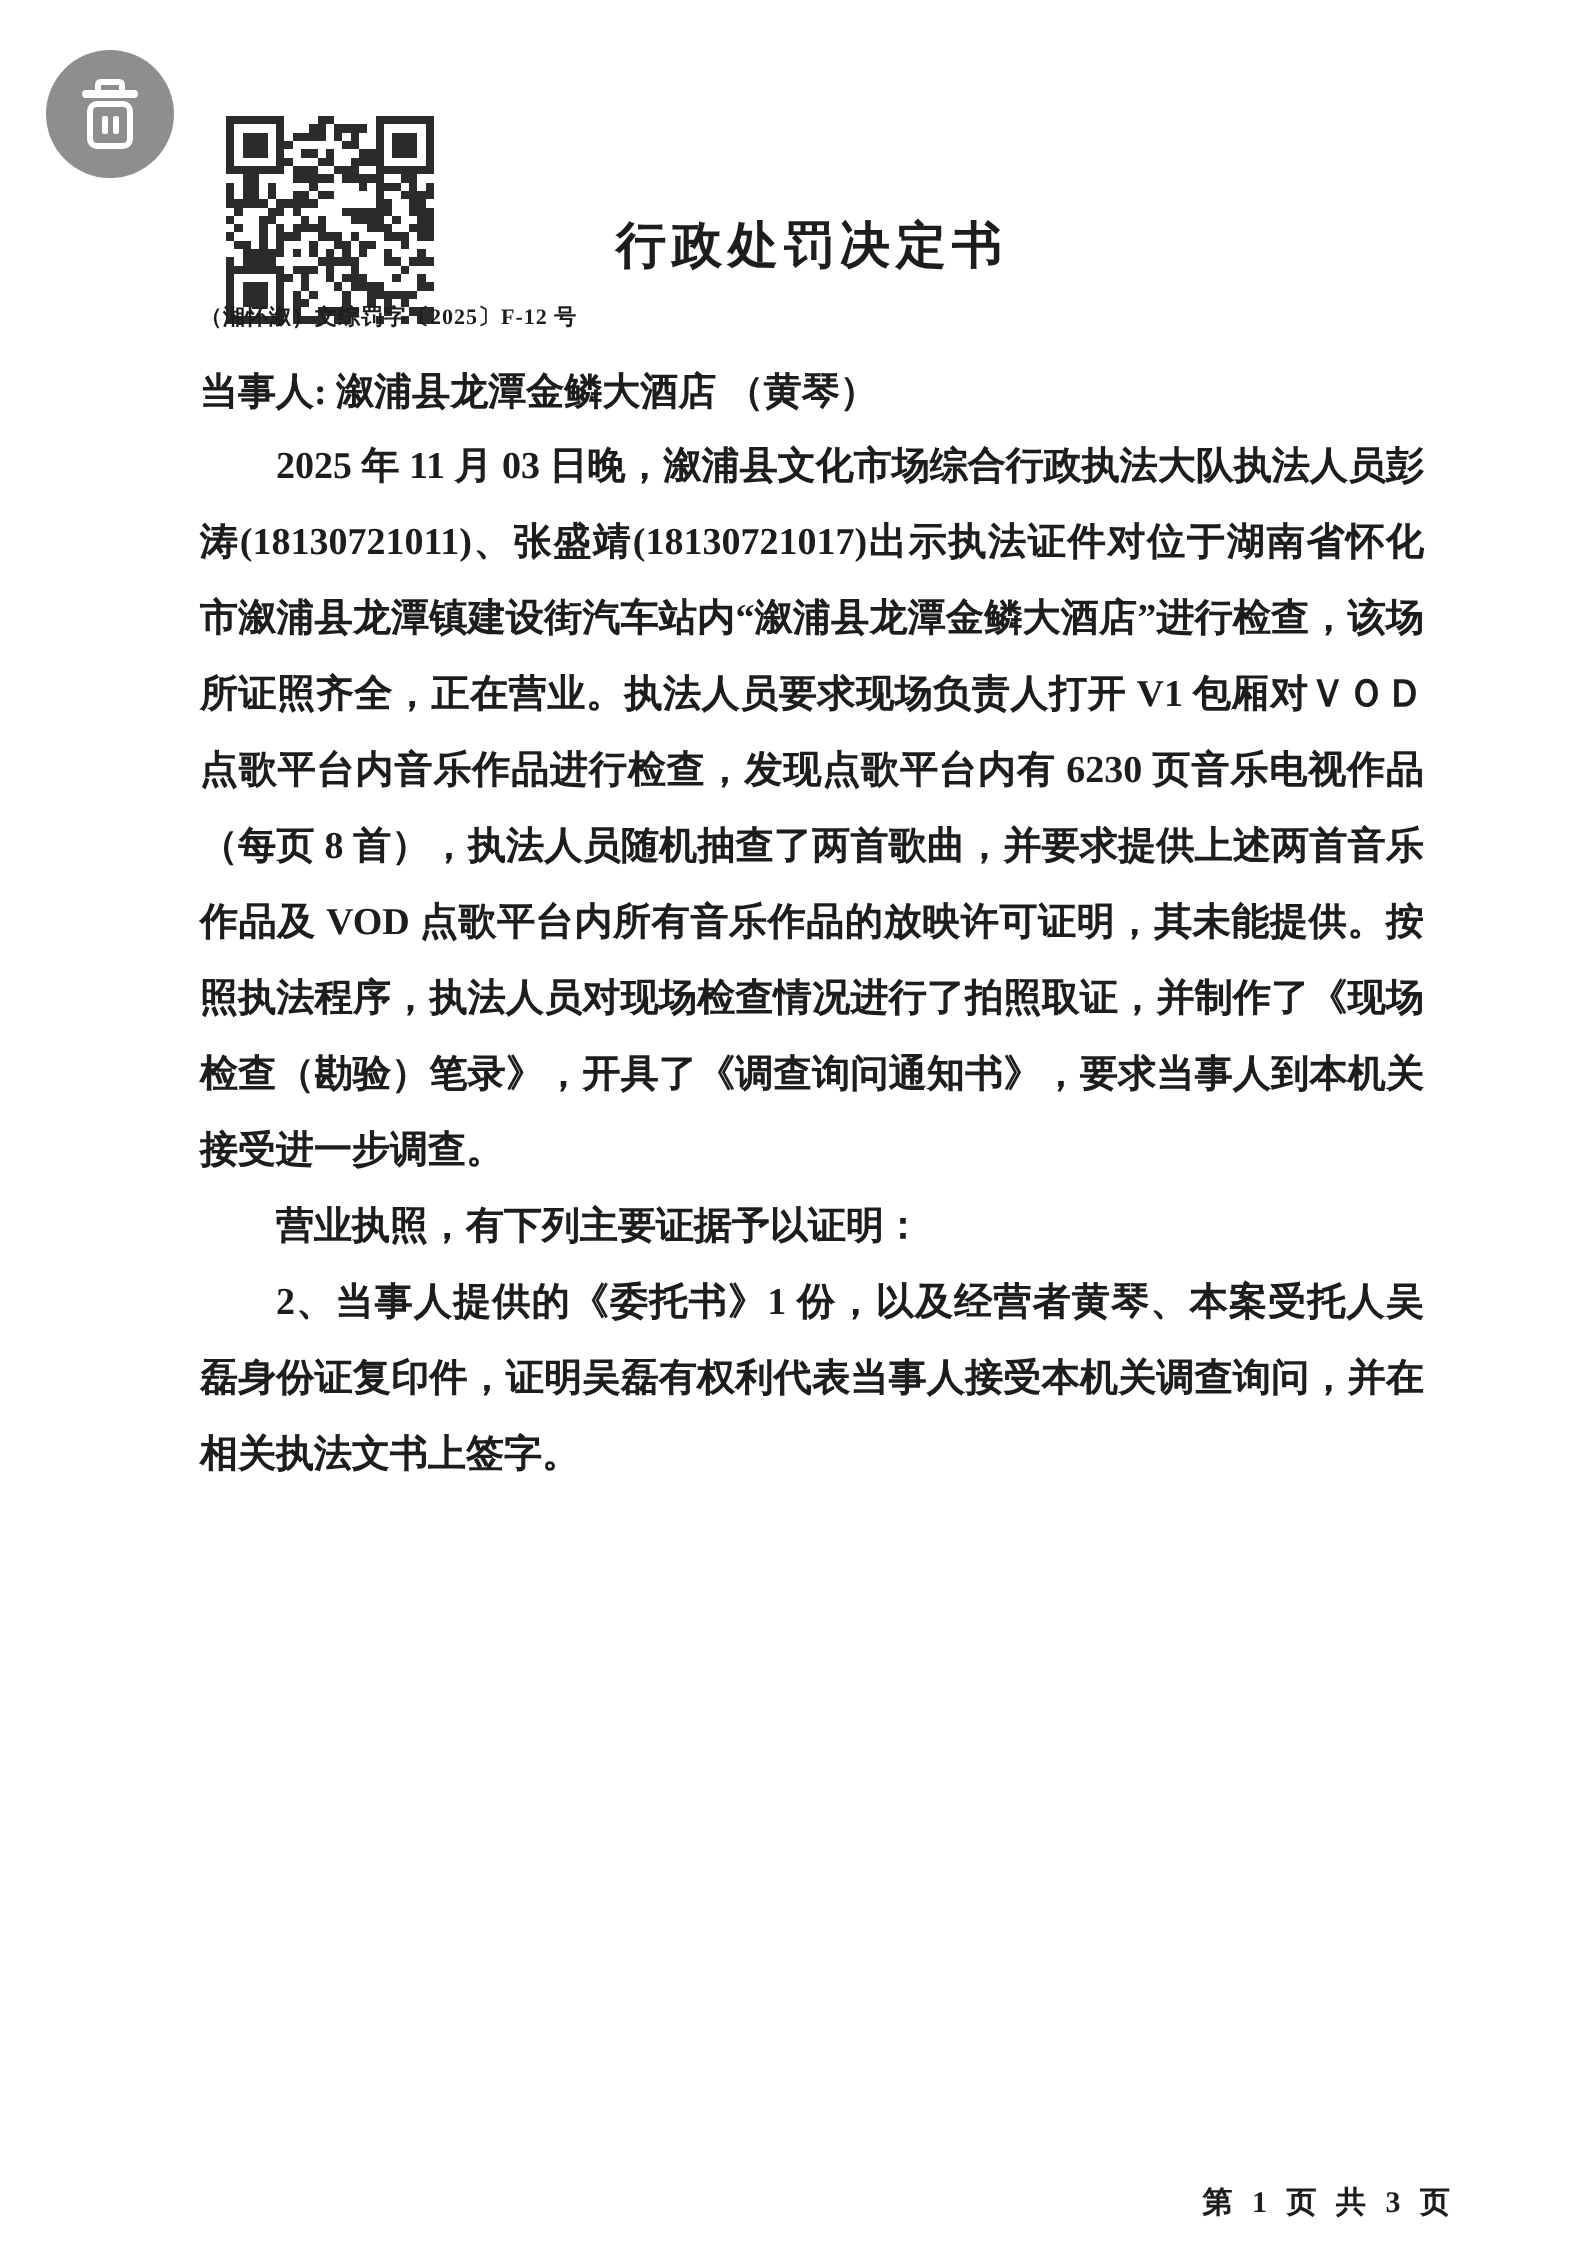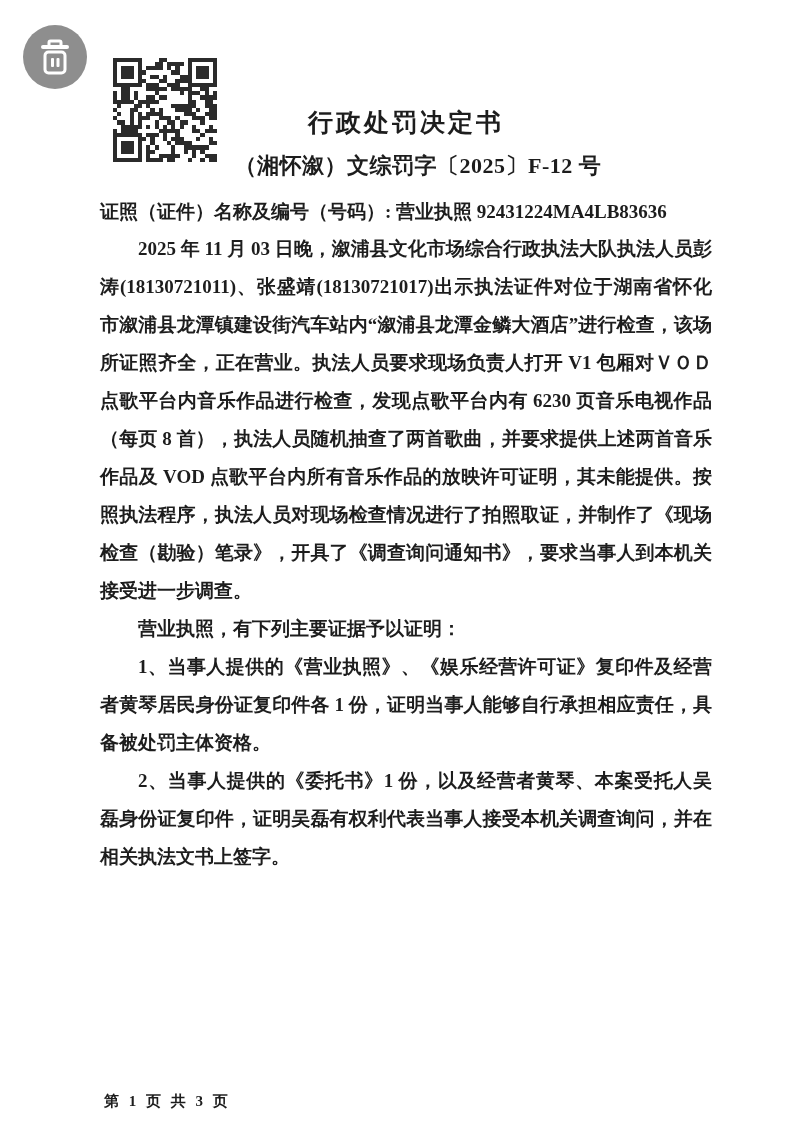--- a/index.html
+++ b/index.html
@@ -36,42 +36,42 @@
   .doc-title {
     margin-top: 106px;
     text-align: center;
     font-size: 25px;
     font-weight: 700;
     letter-spacing: 3px;
     color: var(--text-color, #1d1d1d);
   }
   .doc-number {
     margin: 12px -24px 0 0;
-    text-align: center;
-    font-size: 22px;
+    text-align: left;
+    font-size: 11px;
     font-weight: 600;
     letter-spacing: 0.5px;
   }
   .fields {
     margin-top: 13px;
     font-size: 19px;
     font-weight: 600;
     line-height: 35.5px;
   }
   .body-text {
     font-size: 19px;
     font-weight: 600;
     line-height: 38px;
     text-align: justify;
   }
   .body-text p { margin: 0; text-indent: 2em; }
   .page-footer {
-    position: absolute; left: 104px; top: 1092px;
+    position: absolute; left: 116px; top: 1092px;
     width: 612px;
-    text-align: left;
+    text-align: right;
     font-size: 15px;
     font-weight: 600;
     letter-spacing: 3px;
   }
 </style>
 </head>
 <body style="--page-bg: #ffffff; --text-color: #1d1d1d; --btn-bg: #8e8e8e;">
 
 <div class="page">
 
@@ -417,27 +417,26 @@
         <rect x="21" y="24" width="1" height="1" fill="#2b2b2b"></rect>
         <rect x="23" y="24" width="1" height="1" fill="#2b2b2b"></rect>
         <rect x="24" y="24" width="1" height="1" fill="#2b2b2b"></rect>
       </svg></div>
 
   <div class="content">
     <h1 class="doc-title">行政处罚决定书</h1>
     <div class="doc-number">（湘怀溆）文综罚字〔2025〕F-12 号</div>
 
     <div class="fields">
-      <div>证照（证件）名称及编号（号码）: 营业执照 92431224MA4LB83636</div>
+      <div>当事人: 溆浦县龙潭金鳞大酒店 （黄琴）</div>
     </div>
 
     <div class="body-text">
       <p>2025 年 11 月 03 日晚，溆浦县文化市场综合行政执法大队执法人员彭涛(18130721011)、张盛靖(18130721017)出示执法证件对位于湖南省怀化市溆浦县龙潭镇建设街汽车站内“溆浦县龙潭金鳞大酒店”进行检查，该场所证照齐全，正在营业。执法人员要求现场负责人打开 V1 包厢对ＶＯＤ点歌平台内音乐作品进行检查，发现点歌平台内有 6230 页音乐电视作品（每页 8 首），执法人员随机抽查了两首歌曲，并要求提供上述两首音乐作品及 VOD 点歌平台内所有音乐作品的放映许可证明，其未能提供。按照执法程序，执法人员对现场检查情况进行了拍照取证，并制作了《现场检查（勘验）笔录》，开具了《调查询问通知书》，要求当事人到本机关接受进一步调查。</p>
       <p>营业执照，有下列主要证据予以证明：</p>
-      <p>1、当事人提供的《营业执照》、《娱乐经营许可证》复印件及经营者黄琴居民身份证复印件各 1 份，证明当事人能够自行承担相应责任，具备被处罚主体资格。</p>
       <p>2、当事人提供的《委托书》1 份，以及经营者黄琴、本案受托人吴磊身份证复印件，证明吴磊有权利代表当事人接受本机关调查询问，并在相关执法文书上签字。</p>
 
     </div>
   </div>
 
   <div class="page-footer">第 1 页 共 3 页</div>
 
 </div>
 
 </body></html>

